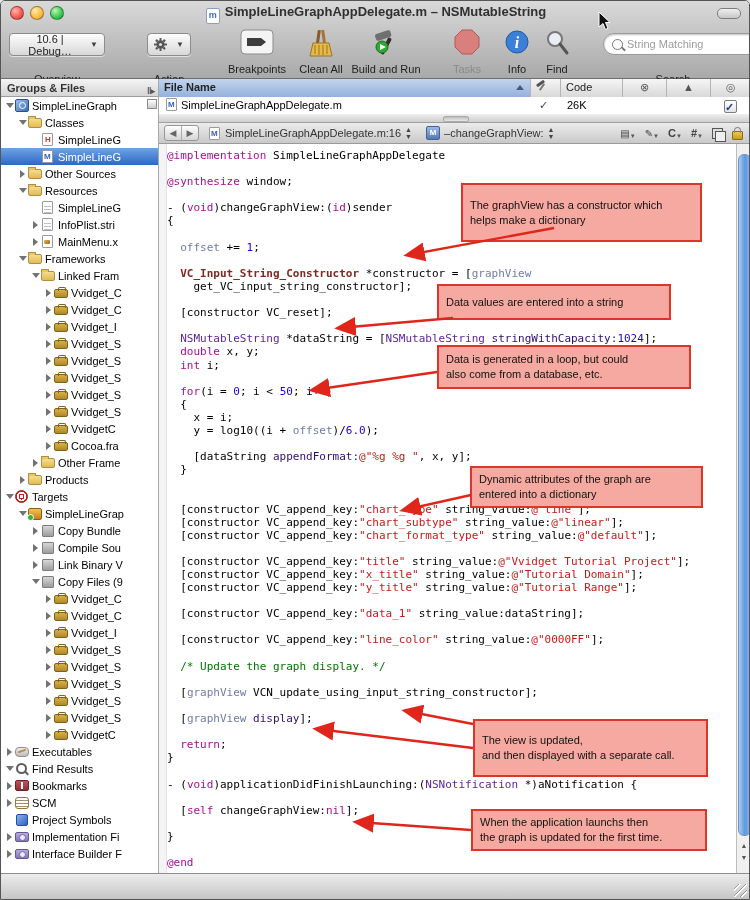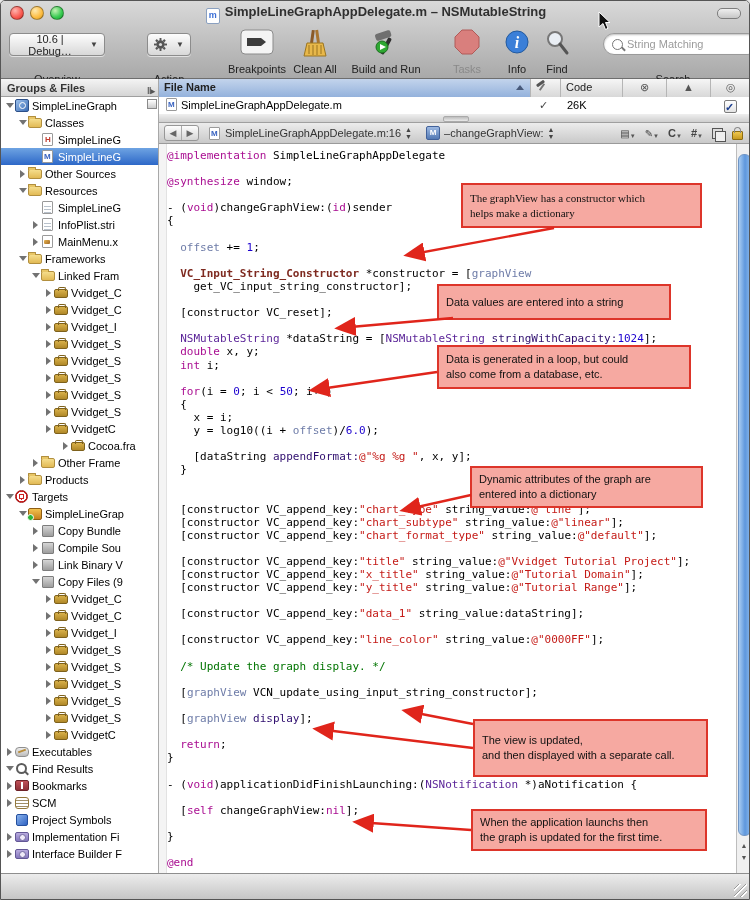--- a/index.html
+++ b/index.html
@@ -187,21 +187,21 @@
       </div>
 
       <div class="titem" style="left:225px;top:0;width:62px;height:52px;">
         <span class="tico"><svg width="34" height="26" viewBox="0 0 34 26">
               <rect x="1" y="1" width="32" height="24" rx="4" fill="#f4f4f4" stroke="#8b8b8b"></rect>
               <path d="M7 9 h14 l5 4 l-5 4 H7 z" fill="#3c3c3c"></path>
             </svg></span>
         <div class="cap">Breakpoints</div>
       </div>
 
-      <div class="titem" style="left:291px;top:0;width:46px;height:52px;">
+      <div class="titem" style="left:297px;top:0;width:46px;height:52px;">
         <span class="tico"><svg width="28" height="30" viewBox="0 0 28 30">
               <rect x="10" y="1" width="3" height="13" fill="#8a5a28" transform="rotate(8 11 7)"></rect>
               <rect x="15" y="1" width="3" height="13" fill="#a8742f" transform="rotate(-8 16 7)"></rect>
               <path d="M6 14 h16 l3 13 h-22 z" fill="#e8b84a" stroke="#9a7420"></path>
               <path d="M8 16 v9 M12 16 v10 M16 16 v10 M20 16 v9" stroke="#9a7420" fill="none"></path>
             </svg></span>
         <div class="cap">Clean All</div>
       </div>
 
       <div class="titem" style="left:348px;top:0;width:74px;height:52px;">
@@ -419,21 +419,21 @@
           </div>
           <div class="sbrow" style="padding-left: 43px;">
             <span class="tri closed">
               <i></i>
             </span>
             <span class="ic ic-framework">
               <i></i>
             </span>
             <span>VvidgetC</span>
           </div>
-          <div class="sbrow" style="padding-left: 43px; margin-left: 17px;">
+          <div class="sbrow" style="padding-left: 43px;">
             <span class="tri closed">
               <i></i>
             </span>
             <span class="ic ic-framework">
               <i></i>
             </span>
             <span>Cocoa.fra</span>
           </div>
           <div class="sbrow" style="padding-left: 30px;">
             <span class="tri closed">
@@ -768,21 +768,21 @@
           <div class="scroller" style="top:10px;height:680px;"></div>
           <div class="sarrow" style="bottom:22px;">▲</div>
           <div class="sarrow" style="bottom:10px;">▼</div>
         </div>
       </div>
 
     </div>
   </div>
 
   <div>
-      <div class="note" style="left: 460px; top: 182px; width: 241px; height: 45px; font-family: Liberation Serif, serif;">
+      <div class="note" style="left: 460px; top: 182px; width: 241px; height: 59px;">
         <div>The graphView has a constructor which</div>
         <div>helps make a dictionary</div>
       </div>
       <div class="note" style="left: 436px; top: 283px; width: 234px; height: 36px;">
         <div>Data values are entered into a string</div>
       </div>
       <div class="note" style="left: 436px; top: 344px; width: 254px; height: 44px;">
         <div>Data is generated in a loop, but could</div>
         <div>also come from a database, etc.</div>
       </div>

